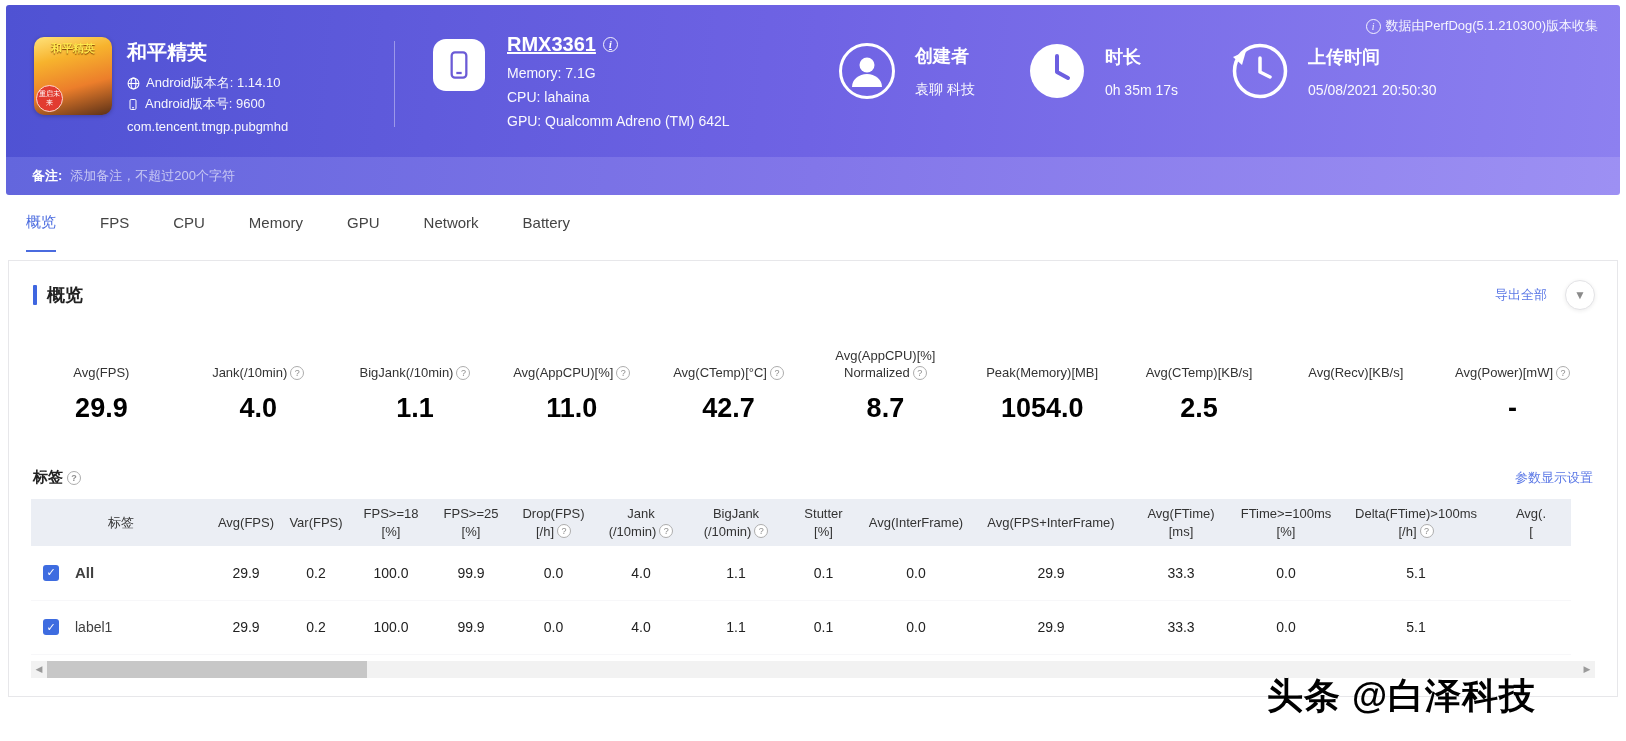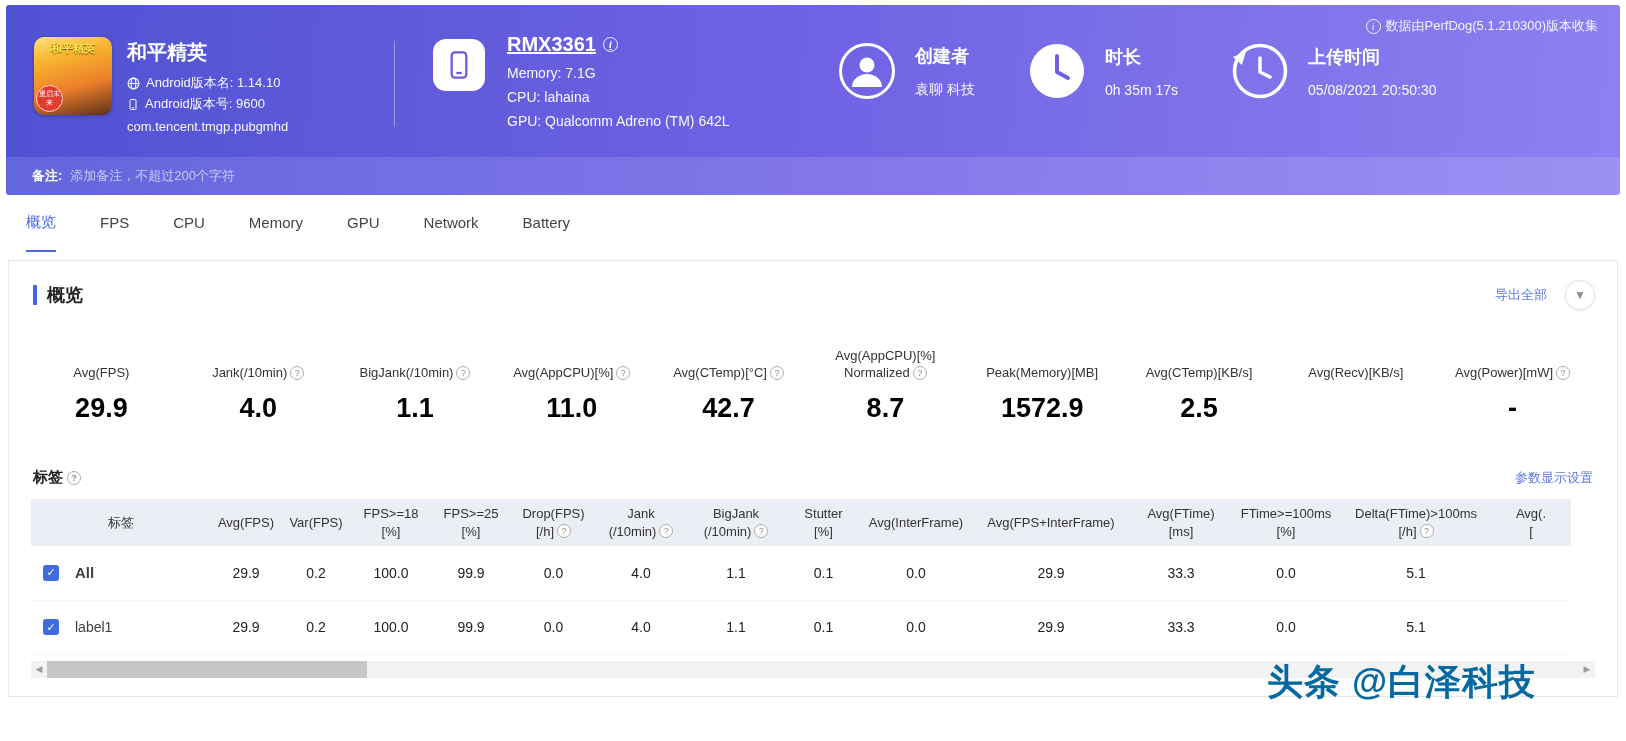--- a/index.html
+++ b/index.html
@@ -104,22 +104,22 @@
 
   
   .hscroll { margin:6px 22px 0 22px; height:17px; display:flex; align-items:center; }
   .hs-arrow { width:16px; height:17px; background:#f2f2f2; color:#9a9a9a; font-size:9px;
     display:flex; align-items:center; justify-content:center; cursor:pointer; flex:0 0 auto; }
   .hs-track { flex:1; height:17px; background:#f2f2f2; position:relative; }
   .hs-thumb { position:absolute; left:0; top:0; height:17px; width:320px; background:#c7c7c7;
     cursor:pointer; }
 
   
-  .watermark { position:absolute; right:90px; bottom:34px; font-size:36px; font-weight:800;
-    color:#0369a1; letter-spacing:1px; z-index:10; }
+  .watermark { position:absolute; right:90px; bottom:20px; font-size:36px; font-weight:800;
+    color:#000000; letter-spacing:1px; z-index:10; }
 </style>
 </head>
 <body>
 
 <div class="page">
 
   <div class="banner">
     <div class="collect-info">
       <span class="cinfo-icon">i</span>
       <span>数据由PerfDog(5.1.210300)版本收集</span>
@@ -269,21 +269,21 @@
           <div class="metric-label">
             <div class="metric-label-line">Avg(AppCPU)[%]</div>
             <div class="metric-label-line">Normalized<span class="help">?</span></div>
           </div>
           <div class="metric-value">8.7</div>
         </div>
         <div class="metric">
           <div class="metric-label">
             <div class="metric-label-line">Peak(Memory)[MB]</div>
           </div>
-          <div class="metric-value">1572.9</div>
+          <div class="metric-value">1054.0</div>
         </div>
         <div class="metric">
           <div class="metric-label">
             <div class="metric-label-line">Avg(CTemp)[KB/s]</div>
           </div>
           <div class="metric-value">2.5</div>
         </div>
         <div class="metric">
           <div class="metric-label">
             <div class="metric-label-line">Avg(Recv)[KB/s]</div>

